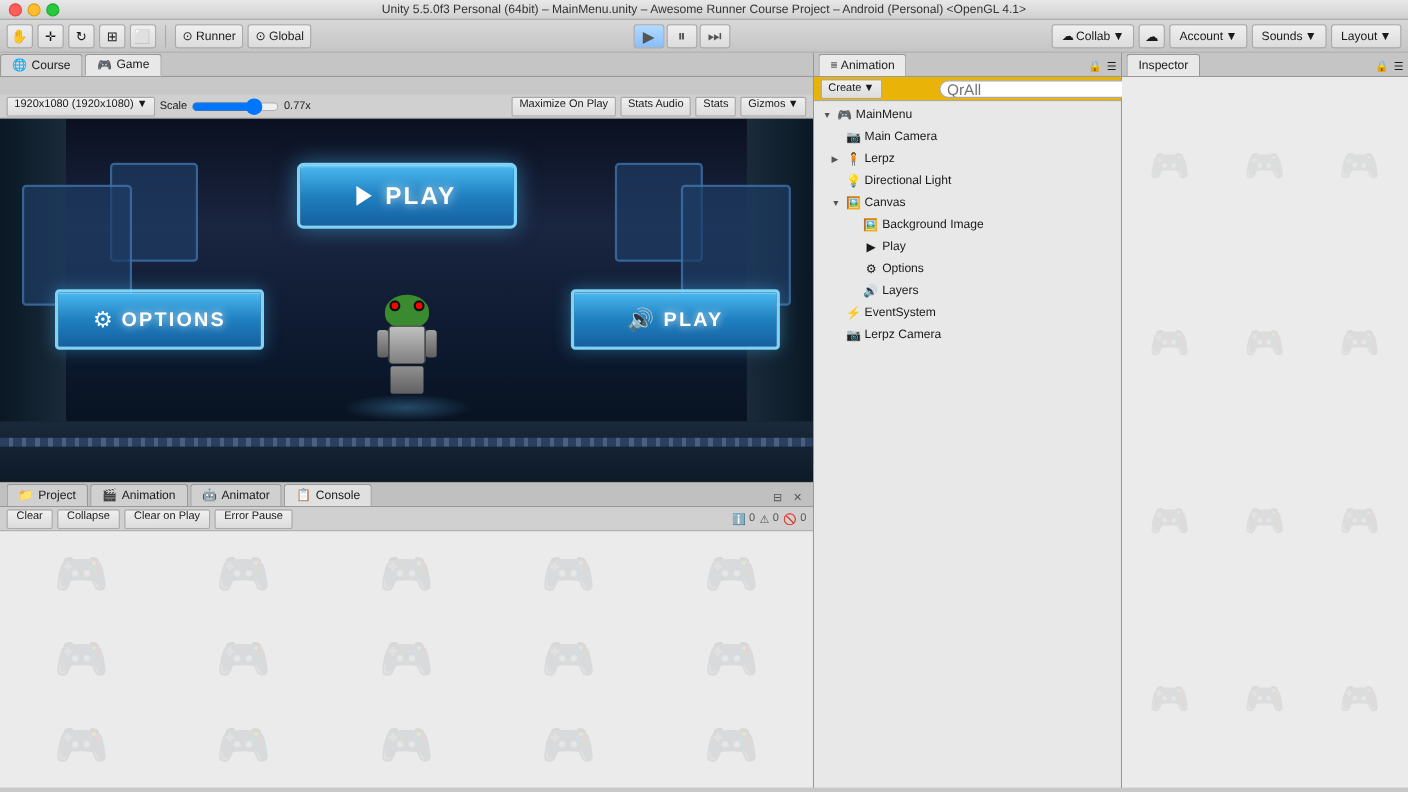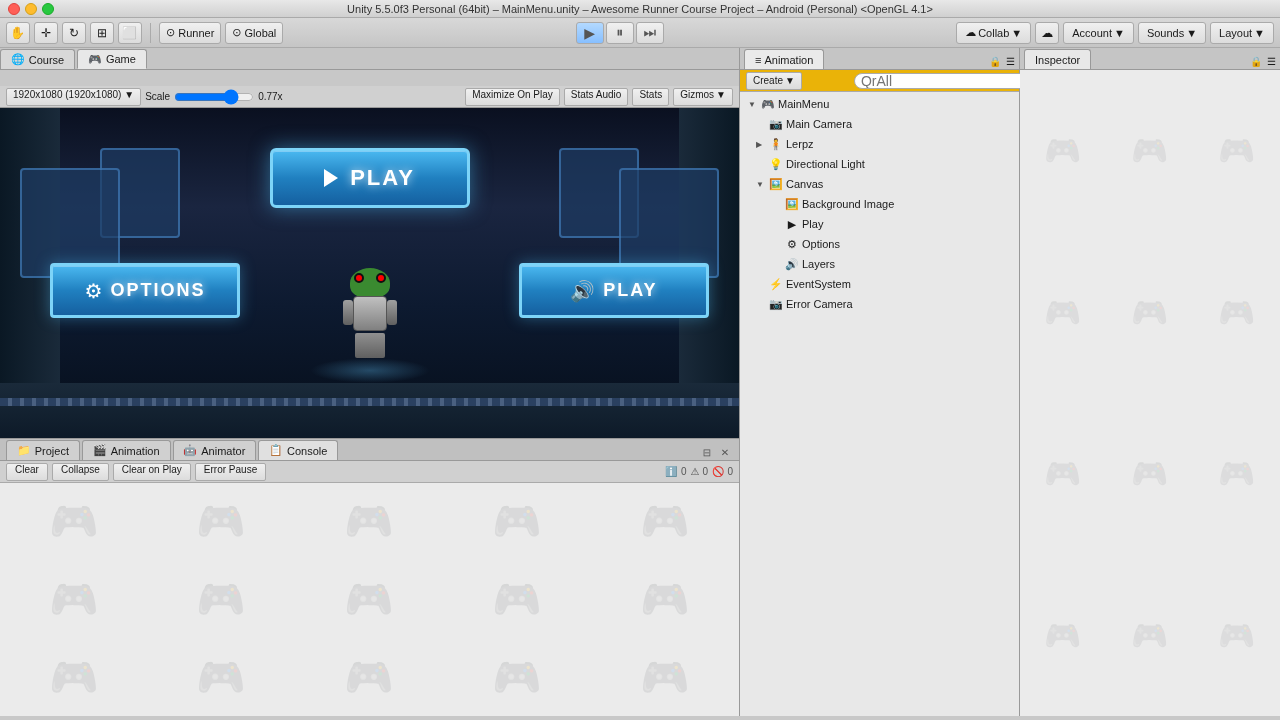--- a/index.html
+++ b/index.html
@@ -980,21 +980,21 @@
 
         <div class="hier-item hier-indent1">
           <span class="hier-arrow"> </span>
           <span class="hier-icon">⚡</span>
           <span>EventSystem</span>
         </div>
 
         <div class="hier-item hier-indent1">
           <span class="hier-arrow"> </span>
           <span class="hier-icon">📷</span>
-          <span>Error Camera</span>
+          <span>Lerpz Camera</span>
         </div>
       </div>
     </div>
 
     <div id="inspector-panel">
       <div id="right-top-tabs">
         <div class="right-tab active">
           <span>Inspector</span>
         </div>
         <div style="margin-left:auto;display:flex;gap:4px;align-items:center;padding-bottom:2px;">

